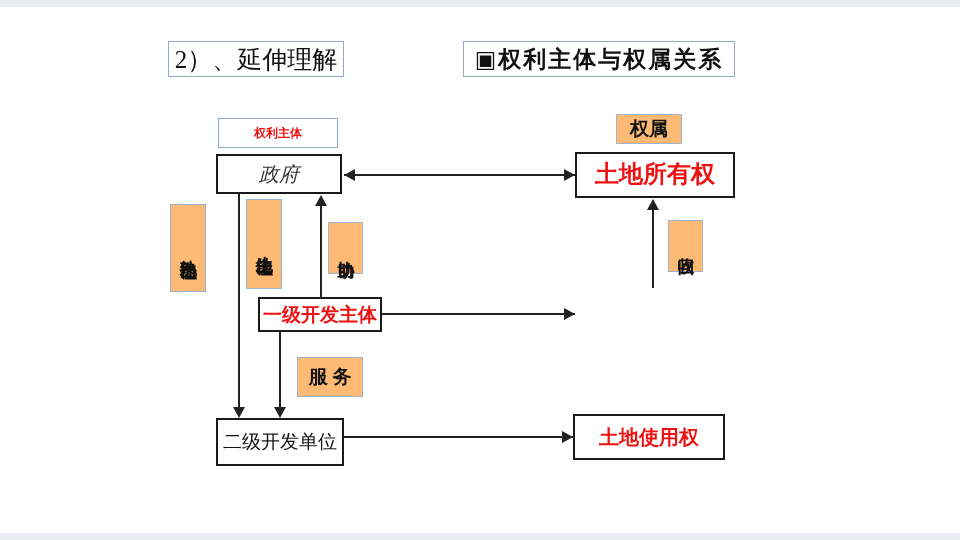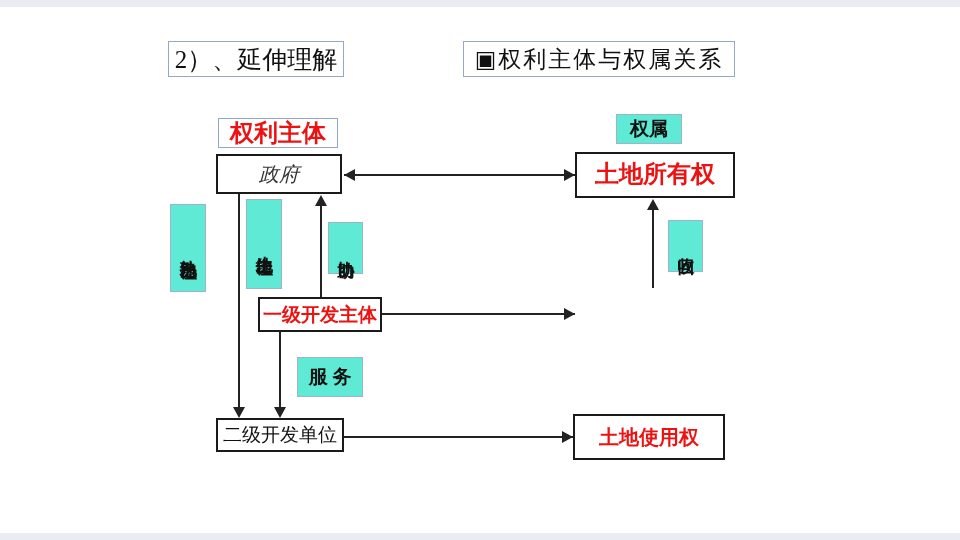--- a/index.html
+++ b/index.html
@@ -51,35 +51,35 @@
     position: absolute;
     box-sizing: border-box;
     display: flex;
     align-items: center;
     justify-content: center;
     background: #ffffff;
     border: 1px solid #93a9c4;
     color: #111111;
   }
   .title-box.serif  { font-family: "Liberation Serif", serif; }
-  .title-box.bold   { font-weight: normal; }
+  .title-box.bold   { font-weight: bold; }
 
   
   .chip {
     position: absolute;
     box-sizing: border-box;
     display: flex;
     align-items: center;
     justify-content: center;
     text-align: center;
     border: 1px solid #9fb3cc;
     font-weight: bold;
     color: #111111;
   }
-  .chip.yellow { background: #5eead4; }
+  .chip.yellow { background: #fdba74; }
   .chip.white  { background: #ffffff; color: #ee1111; border-color: #8fa9c9; }
   .chip.vert {
     writing-mode: vertical-rl;
     text-orientation: upright;
     letter-spacing: 1px;
     line-height: 1.05;
   }
 
   
   .ln {
@@ -120,33 +120,33 @@
 
 <div id="slide">
 
   <div class="edge-band top"></div>
   <div class="edge-band bottom"></div>
 
   <div class="title-box serif" style="left:168px; top:41px; width:176px; height:36px; font-size:25px;">2）、延伸理解</div>
 
   <div class="title-box bold" style="left:463px; top:41px; width:272px; height:36px; font-size:23px; letter-spacing:2px; font-family:'DejaVu Sans', sans-serif;">▣权利主体与权属关系</div>
 
-  <div class="chip white" style="left:218px; top:118px; width:120px; height:30px; font-size:24px;">权利主体</div>
+  <div class="chip white" style="left:218px; top:118px; width:120px; height:30px; font-size:12px;">权利主体</div>
 
   <div class="chip yellow" style="left:616px; top:114px; width:66px; height:30px; font-size:19px;">权属</div>
 
   <div class="node dark" style="left:216px; top:154px; width:126px; height:40px; font-size:20px;font-style:italic;">
     <span class="txt">政府</span>
   </div>
 
   <div class="node red" style="left:258px; top:297px; width:124px; height:35px; font-size:19px;">
     <span class="txt">一级开发主体</span>
   </div>
 
-  <div class="node black" style="left:216px; top:418px; width:128px; height:34px; font-size:19px;">
+  <div class="node black" style="left:216px; top:418px; width:128px; height:48px; font-size:19px;">
     <span class="txt">二级开发单位</span>
   </div>
 
   <div class="node red" style="left:575px; top:152px; width:160px; height:46px; font-size:24px;justify-content:flex-end;">
     <span class="txt">土地所有权</span>
   </div>
 
 
   <div class="node red" style="left:573px; top:414px; width:152px; height:46px; font-size:20px;">
     <span class="txt">土地使用权</span>

